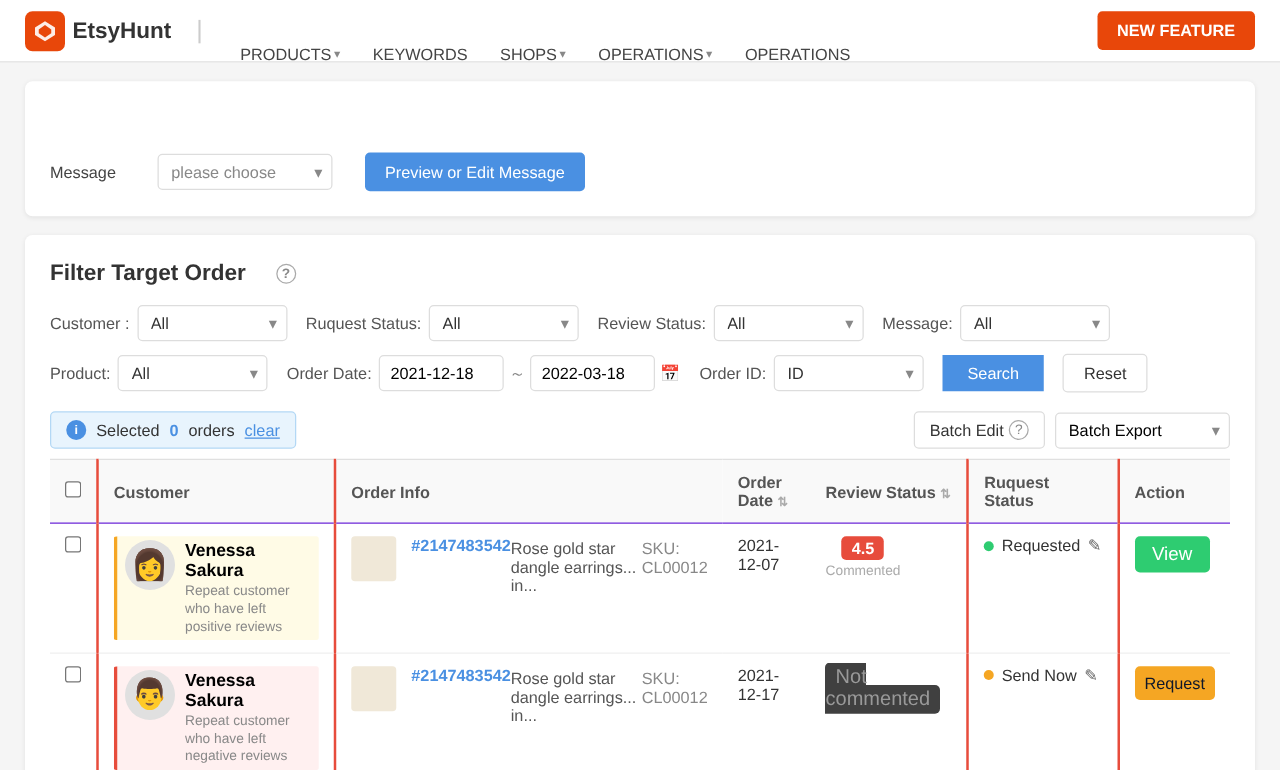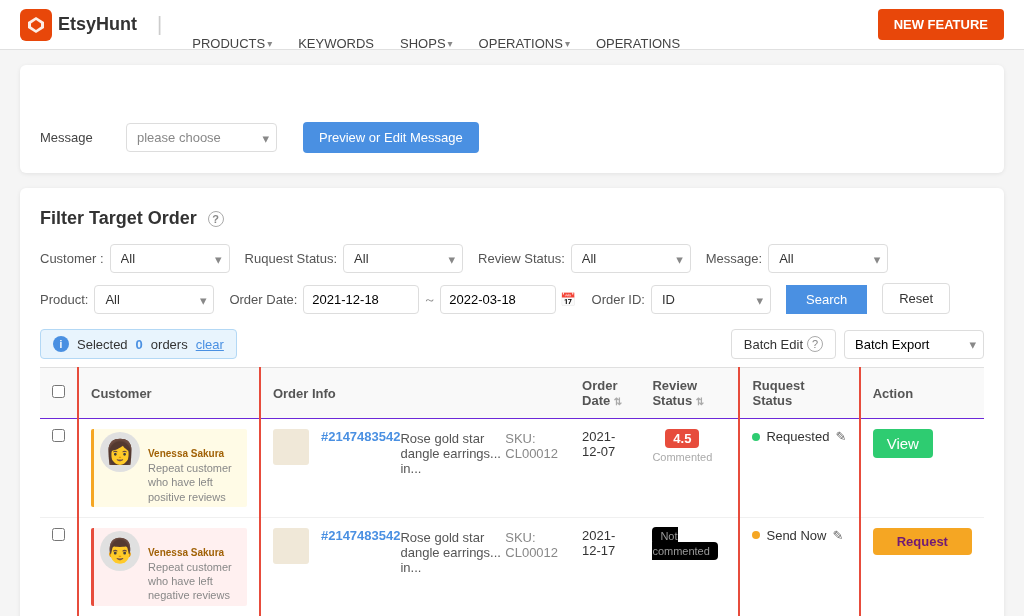--- a/index.html
+++ b/index.html
@@ -79,21 +79,21 @@
     }
     .message-label { font-size: 13px; color: #444; min-width: 60px; }
     .message-select {
       border: 1px solid #ddd;
       border-radius: 4px;
       padding: 6px 30px 6px 10px;
       font-size: 13px;
       color: #888;
       background: white;
       appearance: none;
-      width: 151px;
+      width: 140px;
       cursor: pointer;
       position: relative;
     }
     .select-wrapper {
       position: relative;
       display: inline-block;
     }
     .select-wrapper::after {
       content: '▾';
       position: absolute;
@@ -120,37 +120,37 @@
       padding: 20px;
       box-shadow: 0 1px 4px rgba(0,0,0,0.08);
     }
     .filter-title {
       font-size: 18px;
       font-weight: bold;
       color: #333;
       margin-bottom: 15px;
       display: flex;
       align-items: center;
-      gap: 11px;
+      gap: 24px;
     }
     .help-icon {
       width: 16px;
       height: 16px;
       border-radius: 50%;
       border: 1px solid #aaa;
       display: inline-flex;
       align-items: center;
       justify-content: center;
       font-size: 11px;
       color: #888;
       cursor: pointer;
     }
     .filter-row {
       display: flex;
-      align-items: flex-end;
+      align-items: center;
       gap: 15px;
       margin-bottom: 10px;
       flex-wrap: wrap;
     }
     .filter-group {
       display: flex;
       align-items: center;
       gap: 6px;
     }
     .filter-label { font-size: 13px; color: #555; white-space: nowrap; }
@@ -168,21 +168,21 @@
     .date-range {
       display: flex;
       align-items: center;
       gap: 4px;
     }
     .date-input {
       border: 1px solid #ddd;
       border-radius: 4px;
       padding: 6px 8px;
       font-size: 13px;
-      width: 116px;
+      width: 100px;
     }
     .date-tilde { color: #888; }
     .cal-icon { color: #888; cursor: pointer; font-size: 13px; }
     .search-btn {
       background: #4a90e2;
       color: white;
       border: none;
       padding: 7px 20px;
       border-radius: 0;
       font-size: 13px;
@@ -296,21 +296,21 @@
       display: flex;
       align-items: center;
       justify-content: center;
     }
     .avatar-female {
       font-size: 24px;
     }
     .avatar-male {
       font-size: 24px;
     }
-    .customer-name { font-weight: bold; font-size: 10px; color: #a16207; margin-top: 16px; }
+    .customer-name { font-weight: bold; font-size: 14px; color: #000000; }
     .customer-desc { font-size: 11px; color: #888; margin-top: 2px; line-height: 1.3; }
     .positive-highlight { background: #fffbe6; border-left: 3px solid #f5a623; padding: 3px 6px; border-radius: 2px; }
     .negative-highlight { background: #fff0f0; border-left: 3px solid #e74c3c; padding: 3px 6px; border-radius: 2px; }
     .order-id { color: #4a90e2; font-weight: bold; }
     .order-desc { color: #555; margin-top: 2px; }
     .order-sku { color: #888; margin-top: 2px; }
     .order-thumb {
       width: 36px;
       height: 36px;
       background: #f0e8d8;
@@ -333,25 +333,25 @@
     .stars-badge {
       background: #e74c3c;
       color: white;
       border-radius: 4px;
       padding: 2px 8px;
       font-size: 13px;
       font-weight: bold;
     }
     .commented-text { font-size: 11px; color: #aaa; }
     .not-commented-badge {
-      background: #000000;
+      background: #404040;
       color: #999;
       border-radius: 4px;
       padding: 3px 8px;
-      font-size: 11px;
+      font-size: 16px;
     }
 
     
     .status-requested {
       display: flex;
       align-items: center;
       gap: 6px;
       color: #333;
     }
     .status-dot-green {
@@ -373,27 +373,26 @@
       background: #2ecc71;
       color: white;
       border: none;
       padding: 6px 14px;
       border-radius: 4px;
       font-size: 15px;
       cursor: pointer;
     }
     .request-btn {
       background: #f5a623;
-      color: #701a75;
+      color: #0f172a;
       border: none;
-      padding: 6px 24px;
-      border-radius: 4px;
-      font-size: 13px;
-      cursor: pointer;
-      font-weight: bold;
+      padding: 6px 8px;
+      border-radius: 4px;
+      font-size: 13px;
+      cursor: pointer;
     }
 
     
     .pagination-row {
       display: flex;
       align-items: center;
       justify-content: flex-end;
       gap: 8px;
       padding: 12px 0 4px 0;
       font-size: 13px;

